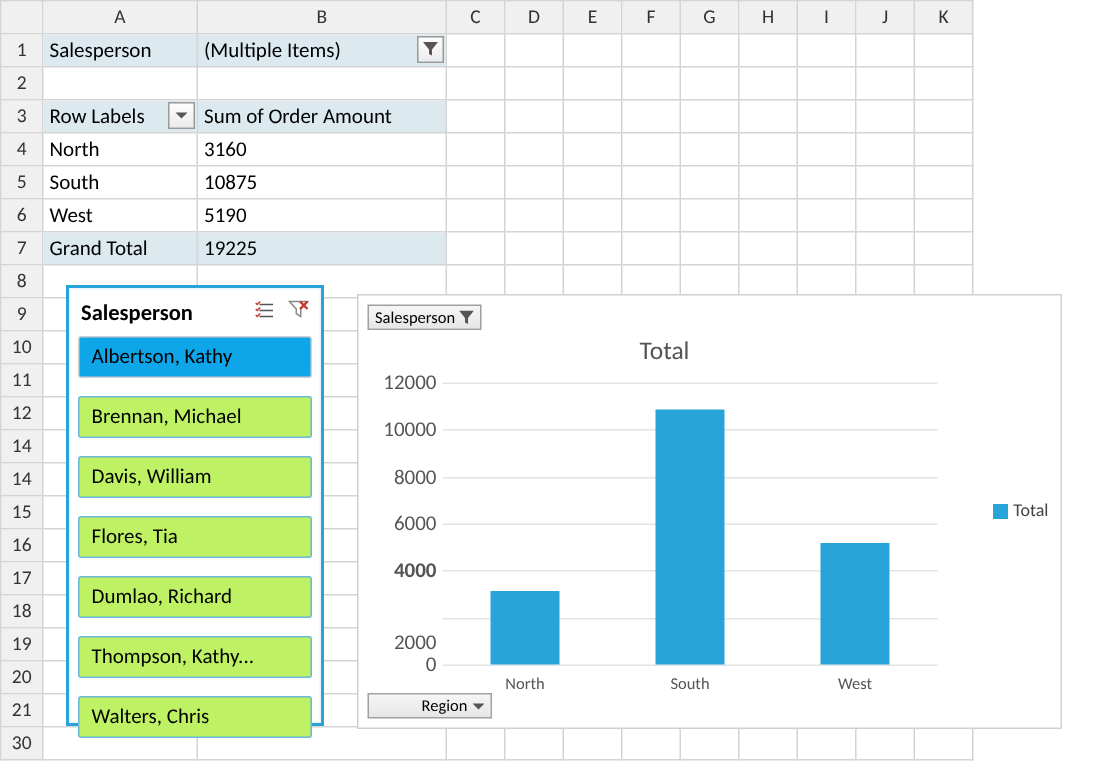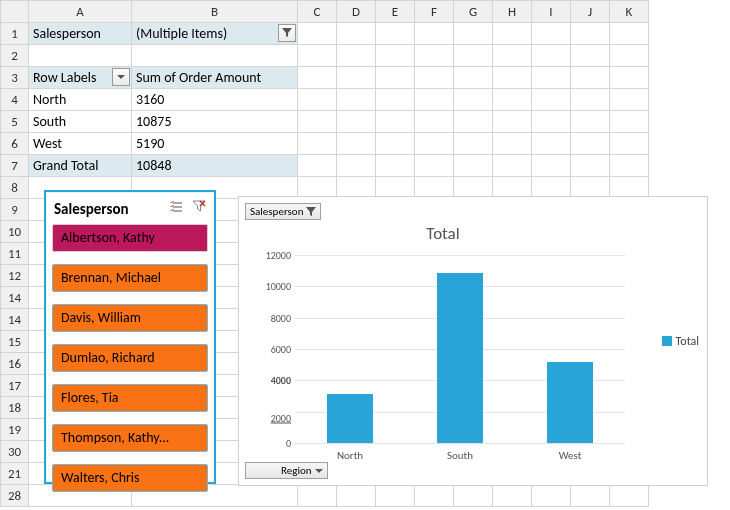--- a/index.html
+++ b/index.html
@@ -88,26 +88,26 @@
     border-radius: 2px;
     padding: 4px 8px;
     font-size: 14px;
     text-align: left;
     cursor: pointer;
     overflow: hidden;
     white-space: nowrap;
     text-overflow: ellipsis;
   }
   .slicer-item.sel {
-    background: #f97316;
+    background: #bef264;
     border-color: #6bb9d8;
     margin-top: 12px;
   }
   .slicer-item.unsel {
-    background: #be185d;
+    background: #0ea5e9;
     border-color: #cfcfcf;
   }
 
   
   .chart {
     position: absolute;
     left: 238px; top: 196px;
     width: 470px; height: 290px;
     background: #fff;
     border: 1px solid #d0d0d0;
@@ -132,21 +132,21 @@
   }
   .plot-area {
     position: absolute;
     left: 56px; top: 58px;
     width: 330px; height: 188px;
   }
   .y-tick {
     position: absolute;
     left: -44px; width: 40px;
     text-align: right;
-    font-size: 10px; color: #555;
+    font-size: 14px; color: #555;
     transform: translateY(-50%);
   }
   .gridline {
     position: absolute;
     left: 0; right: 0;
     border-top: 1px solid #e3e3e3;
   }
   .bar {
     position: absolute;
     bottom: 0;
@@ -292,21 +292,21 @@
         <td></td>
         <td></td>
         <td></td>
         <td></td>
         <td></td>
         <td></td>
       </tr>
       <tr>
         <td class="rowhdr">7</td>
         <td class="pt-grandtotal">Grand Total</td>
-        <td class="pt-grandtotal num">10848</td>
+        <td class="pt-grandtotal num">19225</td>
         <td></td>
         <td></td>
         <td></td>
         <td></td>
         <td></td>
         <td></td>
         <td></td>
         <td></td>
         <td></td>
       </tr>
@@ -472,49 +472,49 @@
         <td></td>
         <td></td>
         <td></td>
         <td></td>
         <td></td>
         <td></td>
         <td></td>
         <td></td>
       </tr>
       <tr>
+        <td class="rowhdr">20</td>
+        <td></td>
+        <td></td>
+        <td></td>
+        <td></td>
+        <td></td>
+        <td></td>
+        <td></td>
+        <td></td>
+        <td></td>
+        <td></td>
+        <td></td>
+      </tr>
+      <tr>
+        <td class="rowhdr">21</td>
+        <td></td>
+        <td></td>
+        <td></td>
+        <td></td>
+        <td></td>
+        <td></td>
+        <td></td>
+        <td></td>
+        <td></td>
+        <td></td>
+        <td></td>
+      </tr>
+      <tr>
         <td class="rowhdr">30</td>
-        <td></td>
-        <td></td>
-        <td></td>
-        <td></td>
-        <td></td>
-        <td></td>
-        <td></td>
-        <td></td>
-        <td></td>
-        <td></td>
-        <td></td>
-      </tr>
-      <tr>
-        <td class="rowhdr">21</td>
-        <td></td>
-        <td></td>
-        <td></td>
-        <td></td>
-        <td></td>
-        <td></td>
-        <td></td>
-        <td></td>
-        <td></td>
-        <td></td>
-        <td></td>
-      </tr>
-      <tr>
-        <td class="rowhdr">28</td>
         <td></td>
         <td></td>
         <td></td>
         <td></td>
         <td></td>
         <td></td>
         <td></td>
         <td></td>
         <td></td>
         <td></td>
@@ -540,40 +540,40 @@
             <path d="M1 1h12l-4.5 5v5l-3-2V6z" fill="none" stroke="#888"></path>
             <path d="M8 1l5 5M13 1l-5 5" stroke="#c0392b" stroke-width="1.6"></path>
           </svg>
       </span>
     </span>
   </div>
   <div id="slicer-items">
       <div class="slicer-item unsel">Albertson, Kathy</div>
       <div class="slicer-item sel">Brennan, Michael</div>
       <div class="slicer-item sel">Davis, William</div>
+      <div class="slicer-item sel">Flores, Tia</div>
       <div class="slicer-item sel">Dumlao, Richard</div>
-      <div class="slicer-item sel">Flores, Tia</div>
       <div class="slicer-item sel">Thompson, Kathy...</div>
       <div class="slicer-item sel">Walters, Chris</div>
     </div>
 </div>
 
 <div class="chart">
   <div class="chart-top-btn">
     <span>Salesperson</span>
     <svg width="10" height="10" viewBox="0 0 10 10">
         <path d="M0 0h10L6 5v4L4 8V5z" fill="#555"></path>
       </svg>
   </div>
   <div class="chart-title">Total</div>
   <div class="plot-area" id="plot">
       <div class="gridline" style="top: 188px;"></div>
       <div class="y-tick" style="top: 188px;">0</div>
       <div class="gridline" style="top: 156.667px;"></div>
-      <div class="y-tick" style="top: 163px; text-decoration: underline;">2000</div>
+      <div class="y-tick" style="top: 173px;">2000</div>
       <div class="gridline" style="top: 125.333px;"></div>
       <div class="y-tick" style="top: 125.333px; font-weight: bold;">4000</div>
       <div class="gridline" style="top: 94px;"></div>
       <div class="y-tick" style="top: 94px;">6000</div>
       <div class="gridline" style="top: 62.6667px;"></div>
       <div class="y-tick" style="top: 62.6667px;">8000</div>
       <div class="gridline" style="top: 31.3333px;"></div>
       <div class="y-tick" style="top: 31.3333px;">10000</div>
       <div class="gridline" style="top: 0px;"></div>
       <div class="y-tick" style="top: 0px;">12000</div>

